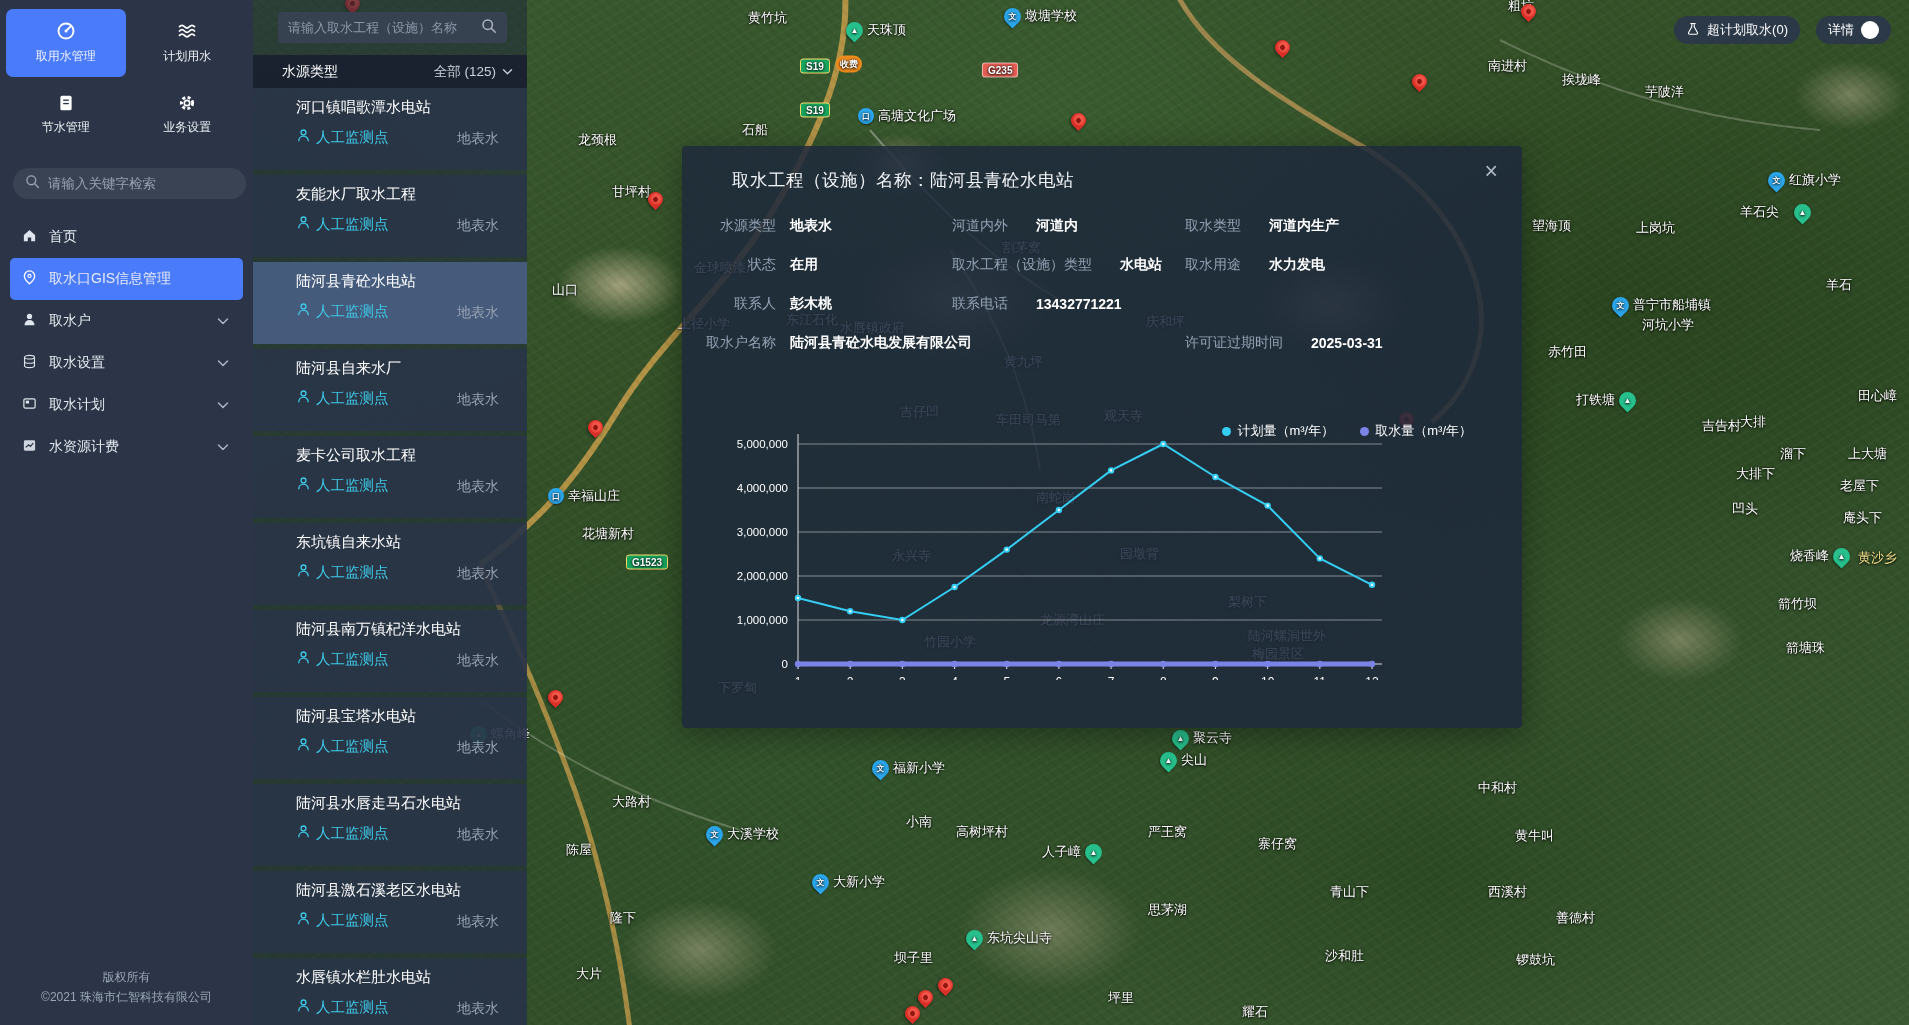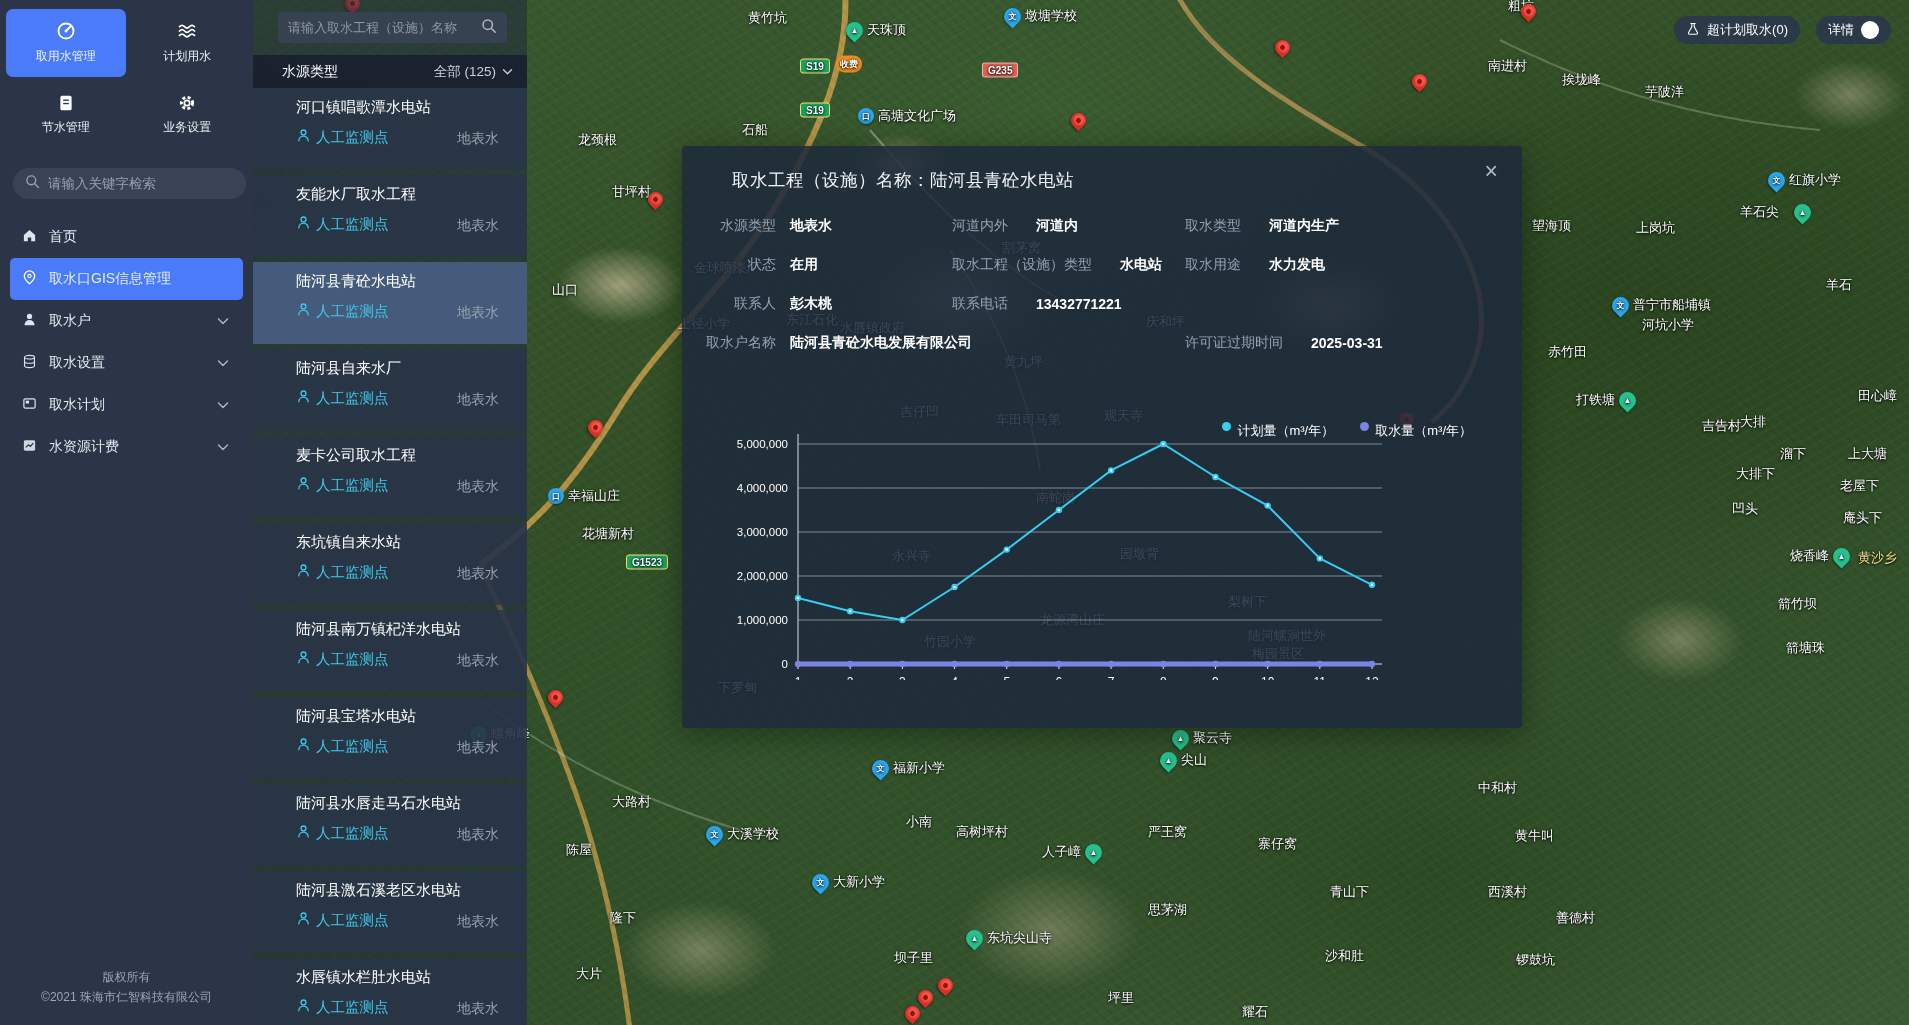--- a/index.html
+++ b/index.html
@@ -95,21 +95,21 @@
   .m-close { position:absolute; right:24px; top:14px; color:#aeb9c6; font-size:23px; cursor:pointer; line-height:1; }
   #m-fields { position:absolute; left:0; top:60px; width:750px; }
   .frow { position:relative; height:39px; }
   .field { position:absolute; top:0; height:39px; display:flex; align-items:center; }
   .field .flabel { color:#93a2b4; font-size:14px; }
   .field .fvalue { color:#fff; font-size:14px; font-weight:700; margin-left:14px; white-space:nowrap; }
   .field.p0 { left:20px; } .field.p0 .flabel { width:74px; text-align:right; }
   .field.p1 { left:270px; } .field.p1 .fvalue { margin-left:28px; }
   .field.p2 { left:503px; } .field.p2 .fvalue { margin-left:28px; }
   #legend { position:absolute; top:276px; right:50px; display:flex; gap:26px; }
-  .leg-item { display:flex; gap:6px; color:#fff; font-size:13px; }
+  .leg-item { display:flex; align-items:center; gap:6px; color:#fff; font-size:13px; }
   .leg-dot { width:9px; height:9px; border-radius:50%; }
   #chart { position:absolute; left:28px; top:272px; width:700px; height:268px; }
   #chart text { fill:#fff; font-family:"Liberation Sans","DejaVu Sans",sans-serif; }
 </style>
 </head>
 <body>
 
 <div id="map">
   <svg id="roads" width="1909" height="1025">
     <path d="M845,-10 C850,70 810,150 770,215 C720,295 660,340 615,415 C575,480 540,520 480,565" fill="none" stroke="#d2a44e" stroke-width="6" opacity="0.8"></path>

